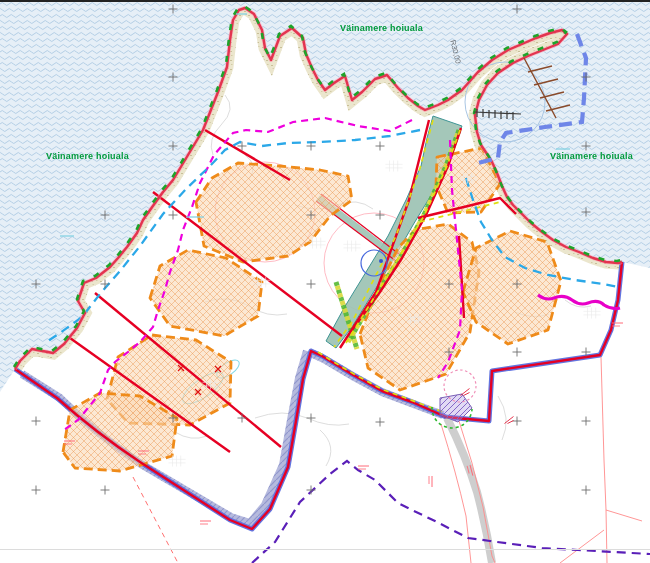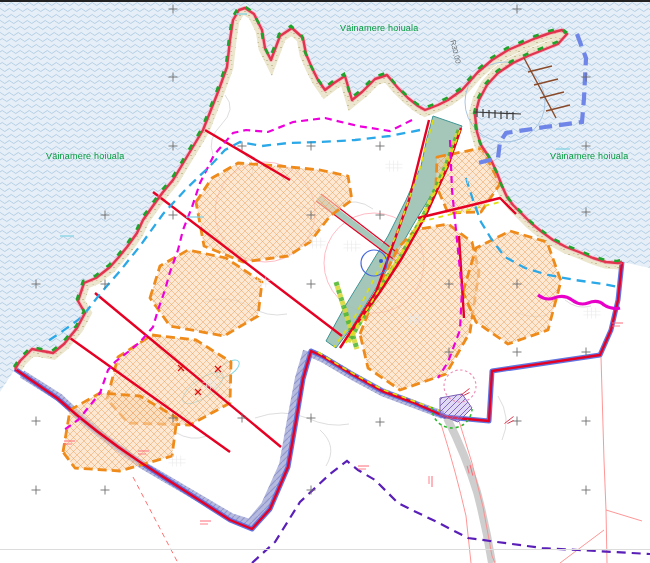--- a/index.html
+++ b/index.html
@@ -1,21 +1,21 @@
 <!DOCTYPE html>
 <html><head>
 <meta charset="utf-8">
 <style>
   html,body{margin:0;padding:0;background:#ffffff;}
   .stage{position:relative;width:650px;height:563px;background:#fff;overflow:hidden;
          font-family:"Liberation Sans",sans-serif;}
   .topbar{position:absolute;left:0;top:0;width:650px;height:2px;background:#222;z-index:5;}
   .baseline{position:absolute;left:0;top:549px;width:650px;height:1px;background:#dcdcdc;z-index:4;}
   svg.map{position:absolute;left:0;top:0;z-index:1;}
-  .lbl{position:absolute;z-index:3;color:#009a3c;font-size:9px;font-weight:normal;
+  .lbl{position:absolute;z-index:3;color:#009a3c;font-size:9px;font-weight:bold;
        letter-spacing:.2px;white-space:nowrap;}
   .lbl-west{left:46px;top:151px;}
   .lbl-north{left:340px;top:23px;}
   .lbl-east{left:550px;top:151px;}
   .lbl-radius{left:457px;top:39px;color:#6a6f74;font-size:7.5px;font-weight:normal;
        transform:rotate(76deg);transform-origin:0 0;letter-spacing:0;}
 </style>
 </head>
 <body>
 

